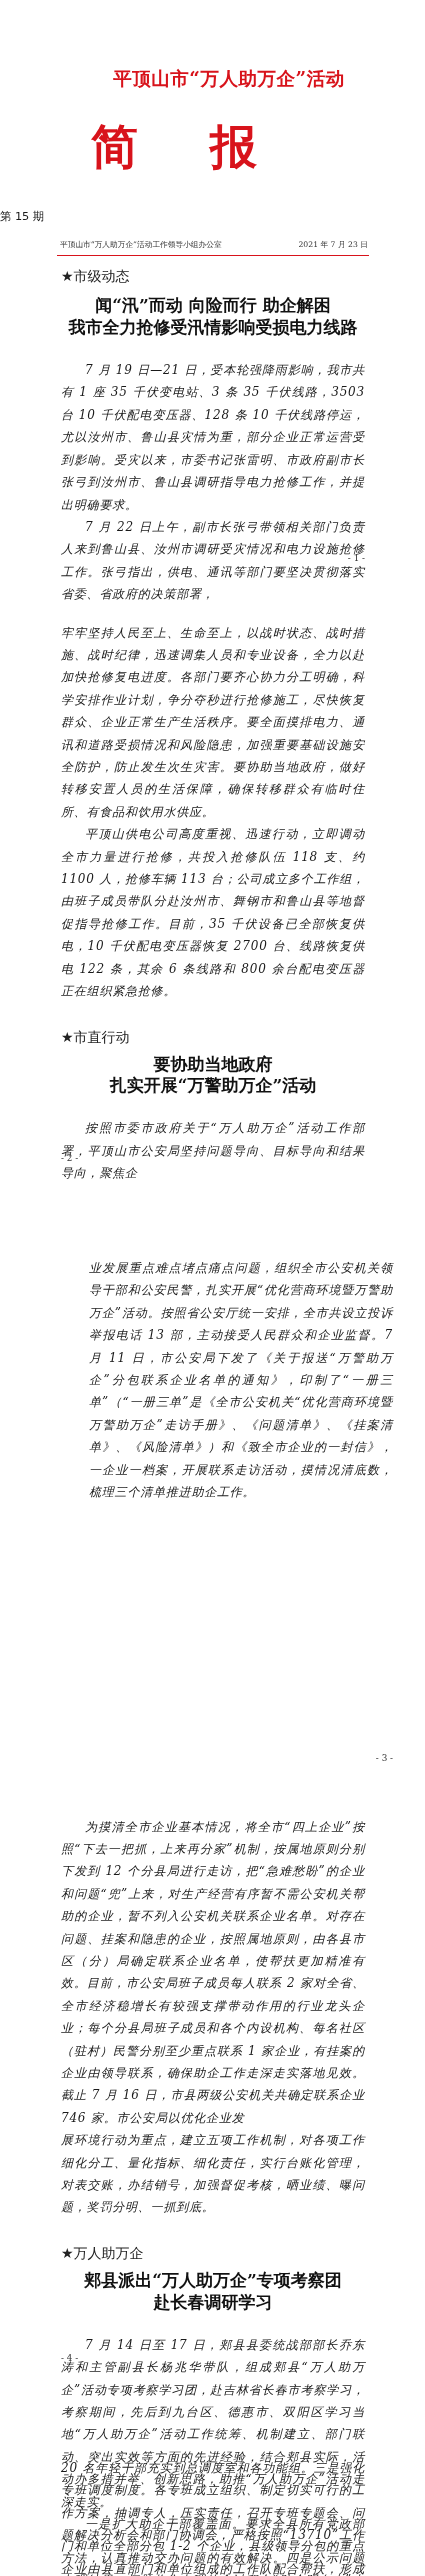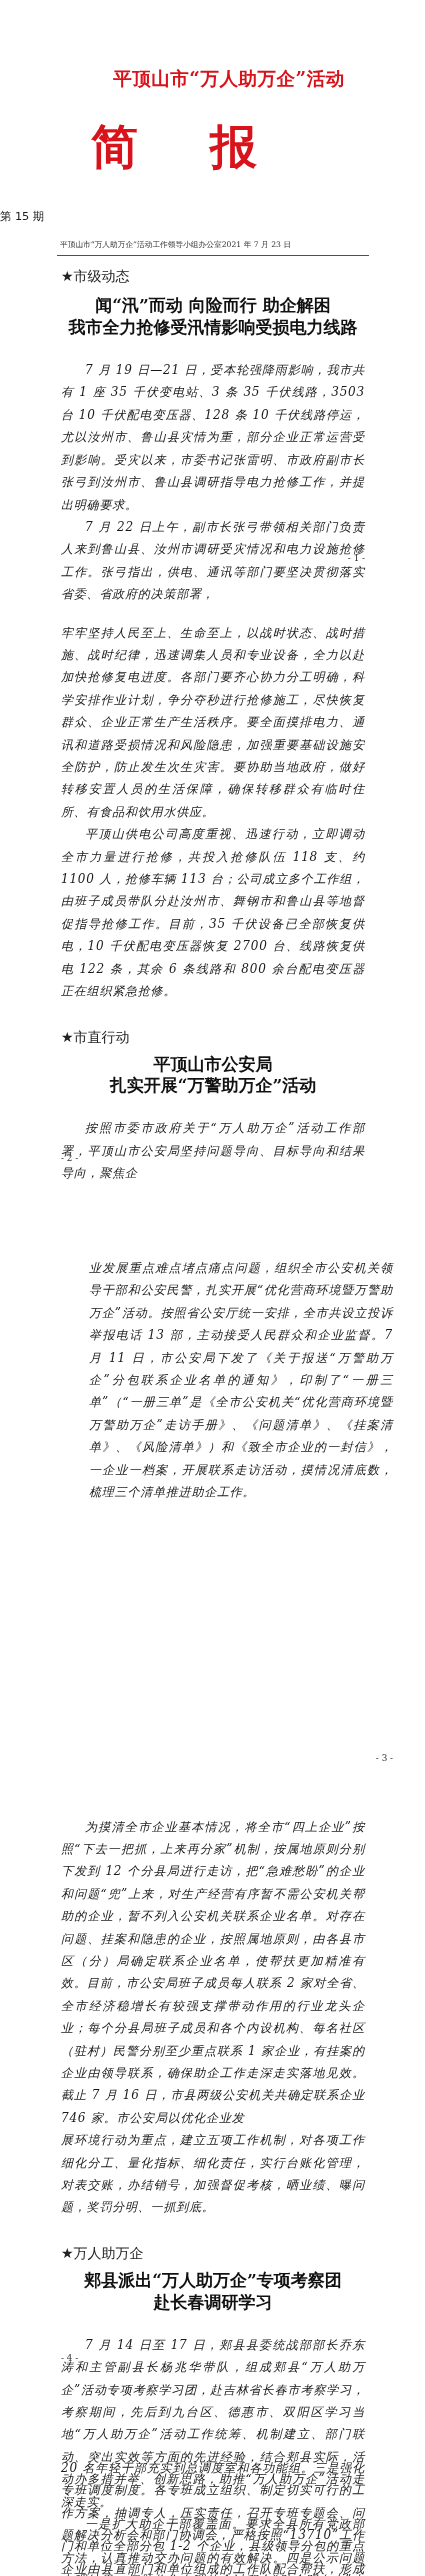--- a/index.html
+++ b/index.html
@@ -7,21 +7,21 @@
   .page { position: relative; width: 426px; box-sizing: border-box; padding: 0 61px 0 61px; }
   .p1 { height: 600px; }
   .p2 { height: 600px; }
   .p3 { height: 600px; margin-left: 28px; }
   .p4 { height: 600px; padding-left: 32px; }
   .p5 { height: 600px; }
   .masthead-title { position: absolute; top: 66px; left: 0; width: 426px; text-align: center; color: #d8131b; font-size: 18.5px; font-weight: bold; letter-spacing: 0.5px; padding-left: 16px; }
   .masthead-brief { position: absolute; top: 116px; left: 0; width: 348px; text-align: center; color: #d8131b; font-size: 47px; font-weight: bold; }
   .masthead-brief span { display: inline-block; margin: 0 36px; }
   .issue { position: absolute; top: 209px; left: 0; width: 426px; text-align: left; font-size: 11.3px; font-family: "DejaVu Sans", sans-serif; }
-  .org-line { position: absolute; top: 240px; left: 60px; width: 308px; display: flex; justify-content: flex-start; font-size: 7.7px; color: #333; }
+  .org-line { position: absolute; top: 240px; left: 60px; width: 308px; display: flex; justify-content: space-between; font-size: 7.7px; color: #333; gap: 16px; }
   .red-rule { position: absolute; top: 255px; left: 57px; width: 312px; height: 1px; background: #d8131b; }
   .section { font-size: 14px; color: #222; font-family: "DejaVu Sans", sans-serif; margin: 0; }
   .headline { text-align: center; font-weight: bold; font-size: 17px; line-height: 21.6px; margin: 0; color: #111; }
   .para { font-size: 12px; line-height: 22.4px; text-align: justify; margin: 0; letter-spacing: 0.8px; font-style: italic; }
   .indent { text-indent: 2em; }
   .pageno { position: absolute; font-size: 8.8px; color: #333; }
   .pageno.right { right: 61px; }
   .pageno.left { left: 61px; }
   .abs { position: absolute; left: 61px; width: 304px; }
 </style>
@@ -52,21 +52,21 @@
   <div class="pageno right" style="top:553px;">- 1 -</div>
 </div>
 
 <div class="page p2">
   <div class="abs" style="top:21.6px;">
     <p class="para">牢牢坚持人民至上、生命至上，以战时状态、战时措施、战时纪律，迅速调集人员和专业设备，全力以赴加快抢修复电进度。各部门要齐心协力分工明确，科学安排作业计划，争分夺秒进行抢修施工，尽快恢复群众、企业正常生产生活秩序。要全面摸排电力、通讯和道路受损情况和风险隐患，加强重要基础设施安全防护，防止发生次生灾害。要协助当地政府，做好转移安置人员的生活保障，确保转移群众有临时住所、有食品和饮用水供应。</p>
     <p class="para indent">平顶山供电公司高度重视、迅速行动，立即调动全市力量进行抢修，共投入抢修队伍 118 支、约 1100 人，抢修车辆 113 台；公司成立多个工作组，由班子成员带队分赴汝州市、舞钢市和鲁山县等地督促指导抢修工作。目前，35 千伏设备已全部恢复供电，10 千伏配电变压器恢复 2700 台、线路恢复供电 122 条，其余 6 条线路和 800 余台配电变压器正在组织紧急抢修。</p>
     <div style="height:26px"></div>
     <p class="section">★市直行动</p>
     <div style="height:7.2px"></div>
-    <p class="headline">平顶山市公安局</p>
+    <p class="headline">要协助当地政府</p>
     <p class="headline">扎实开展“万警助万企”活动</p>
     <div style="height:20.6px"></div>
     <p class="para indent">按照市委市政府关于“万人助万企”活动工作部署，平顶山市公安局坚持问题导向、目标导向和结果导向，聚焦企</p>
   </div>
   <div class="pageno left" style="top:553px;">- 2 -</div>
 </div>
 
 <div class="page p3">
   <div class="abs" style="top:57px;">
     <p class="para">业发展重点难点堵点痛点问题，组织全市公安机关领导干部和公安民警，扎实开展“优化营商环境暨万警助万企”活动。按照省公安厅统一安排，全市共设立投诉举报电话 13 部，主动接受人民群众和企业监督。7 月 11 日，市公安局下发了《关于报送“万警助万企”分包联系企业名单的通知》，印制了“一册三单”（“一册三单”是《全市公安机关“优化营商环境暨万警助万企”走访手册》、《问题清单》、《挂案清单》、《风险清单》）和《致全市企业的一封信》，一企业一档案，开展联系走访活动，摸情况清底数，梳理三个清单推进助企工作。</p>

